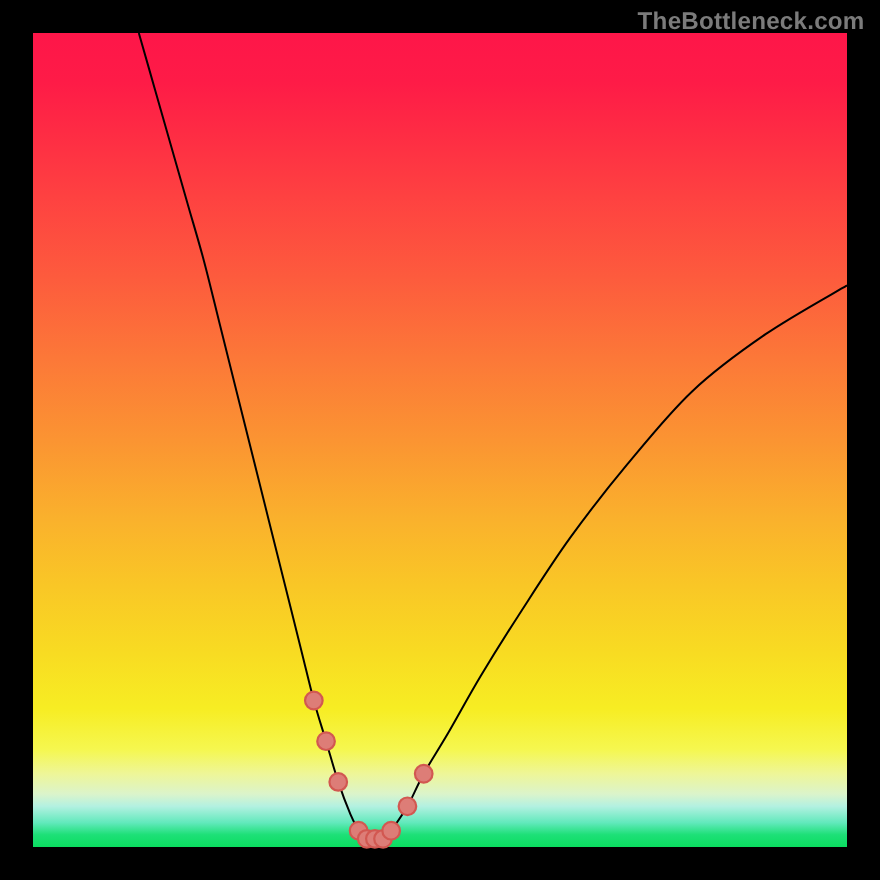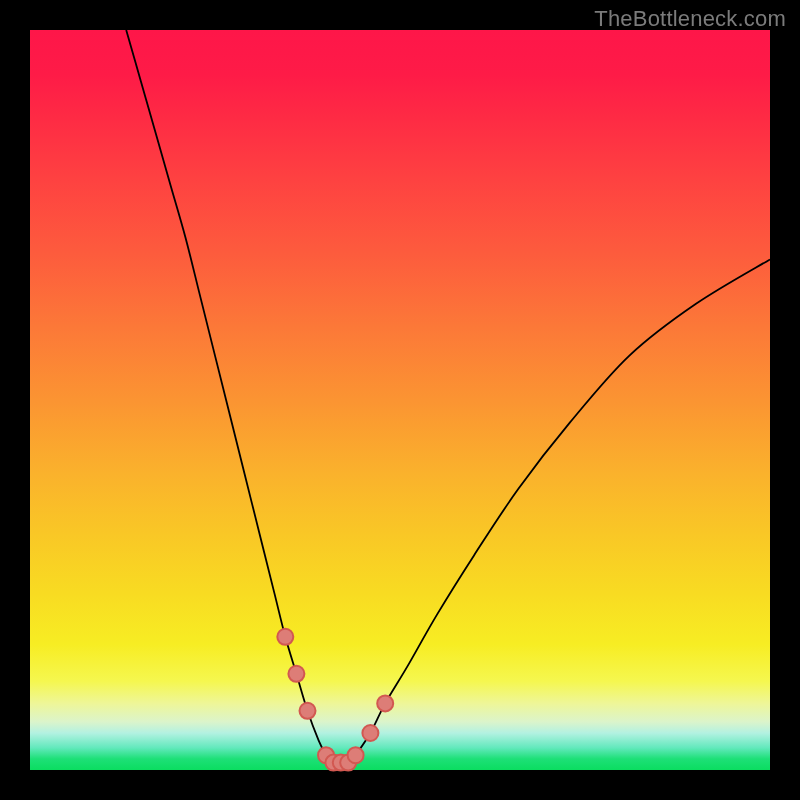--- a/index.html
+++ b/index.html
@@ -47,21 +47,21 @@
         #1de077 98.5%,
         #0bdd60 100%
       );
   }
   .watermark {
     position: absolute;
     top: 6px;
     right: 14px;
     color: #7b7b7b;
     font-size: 22px;
-    font-weight: 400;
+    font-weight: 700;
     letter-spacing: 0.2px;
   }
   svg.curves {
     position: absolute;
     top: 0;
     left: 0;
     width: 740px;
     height: 740px;
     overflow: visible;
   }

